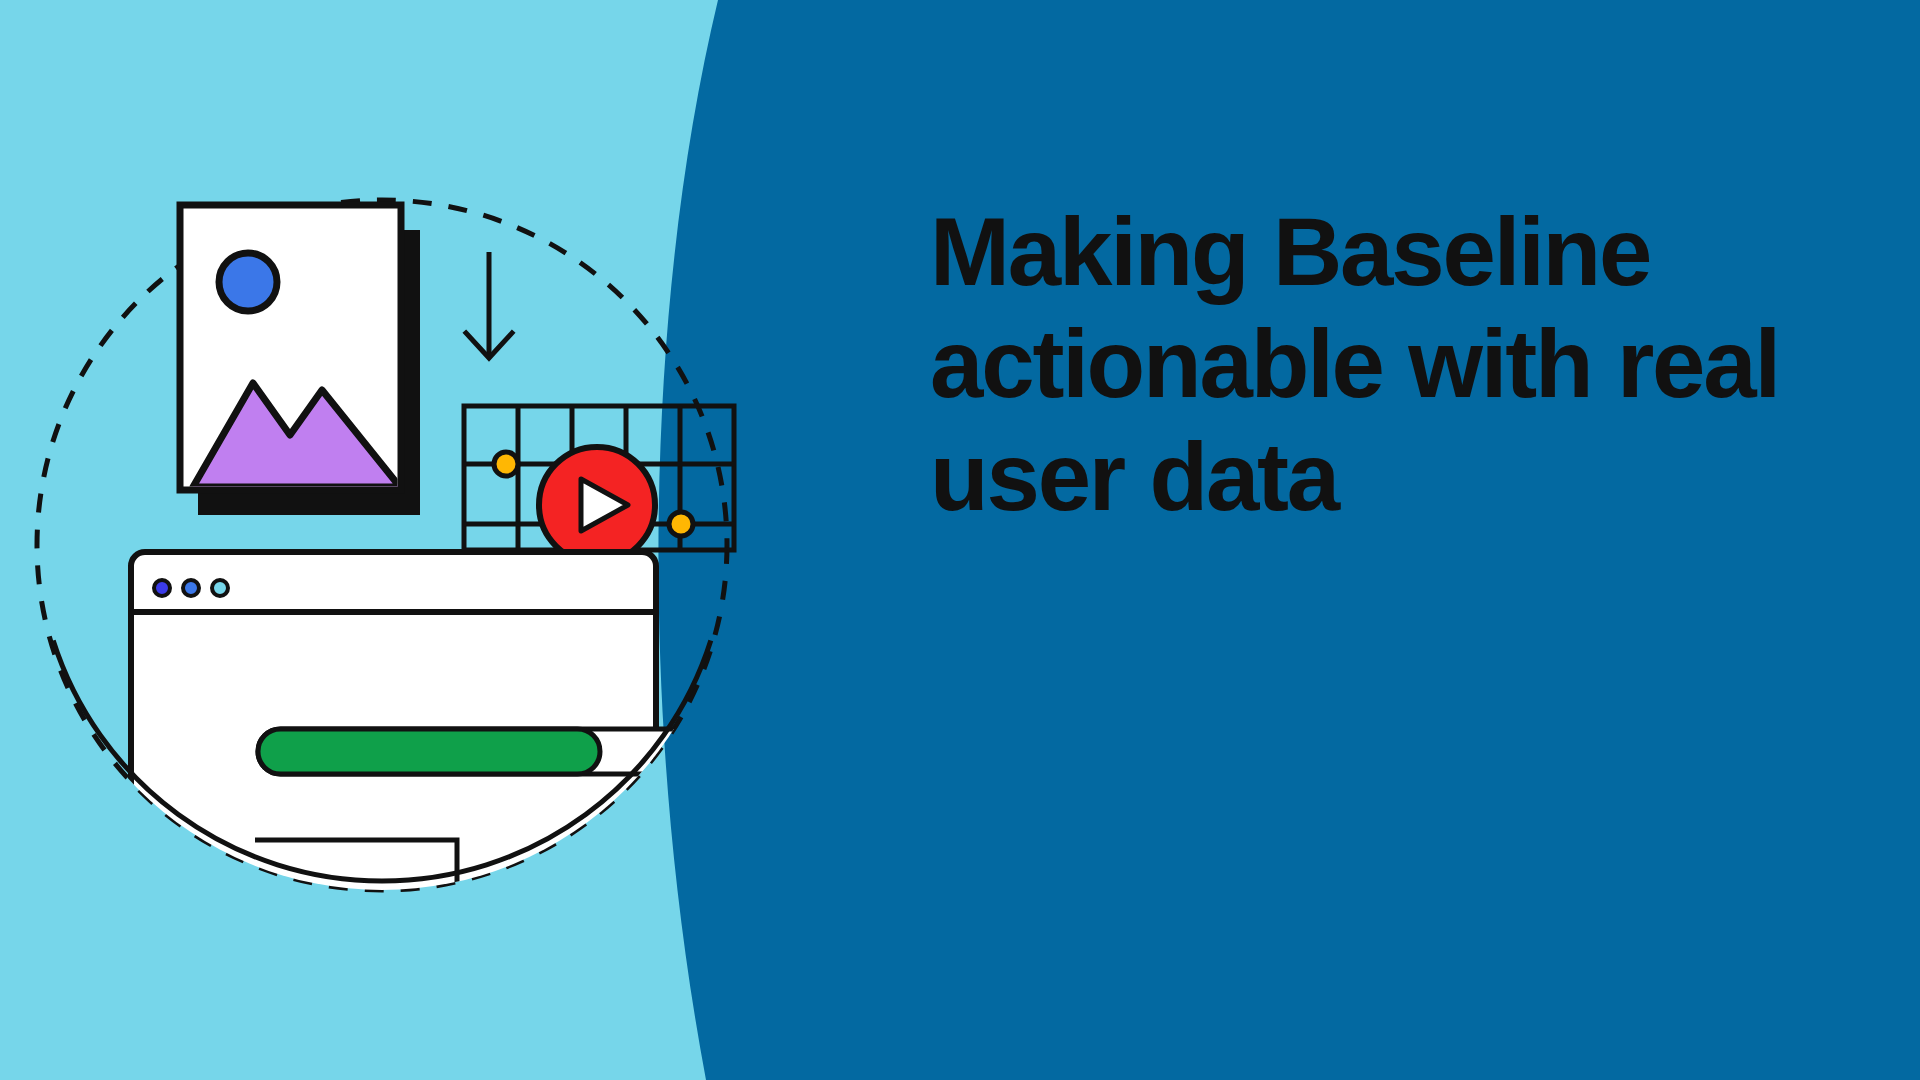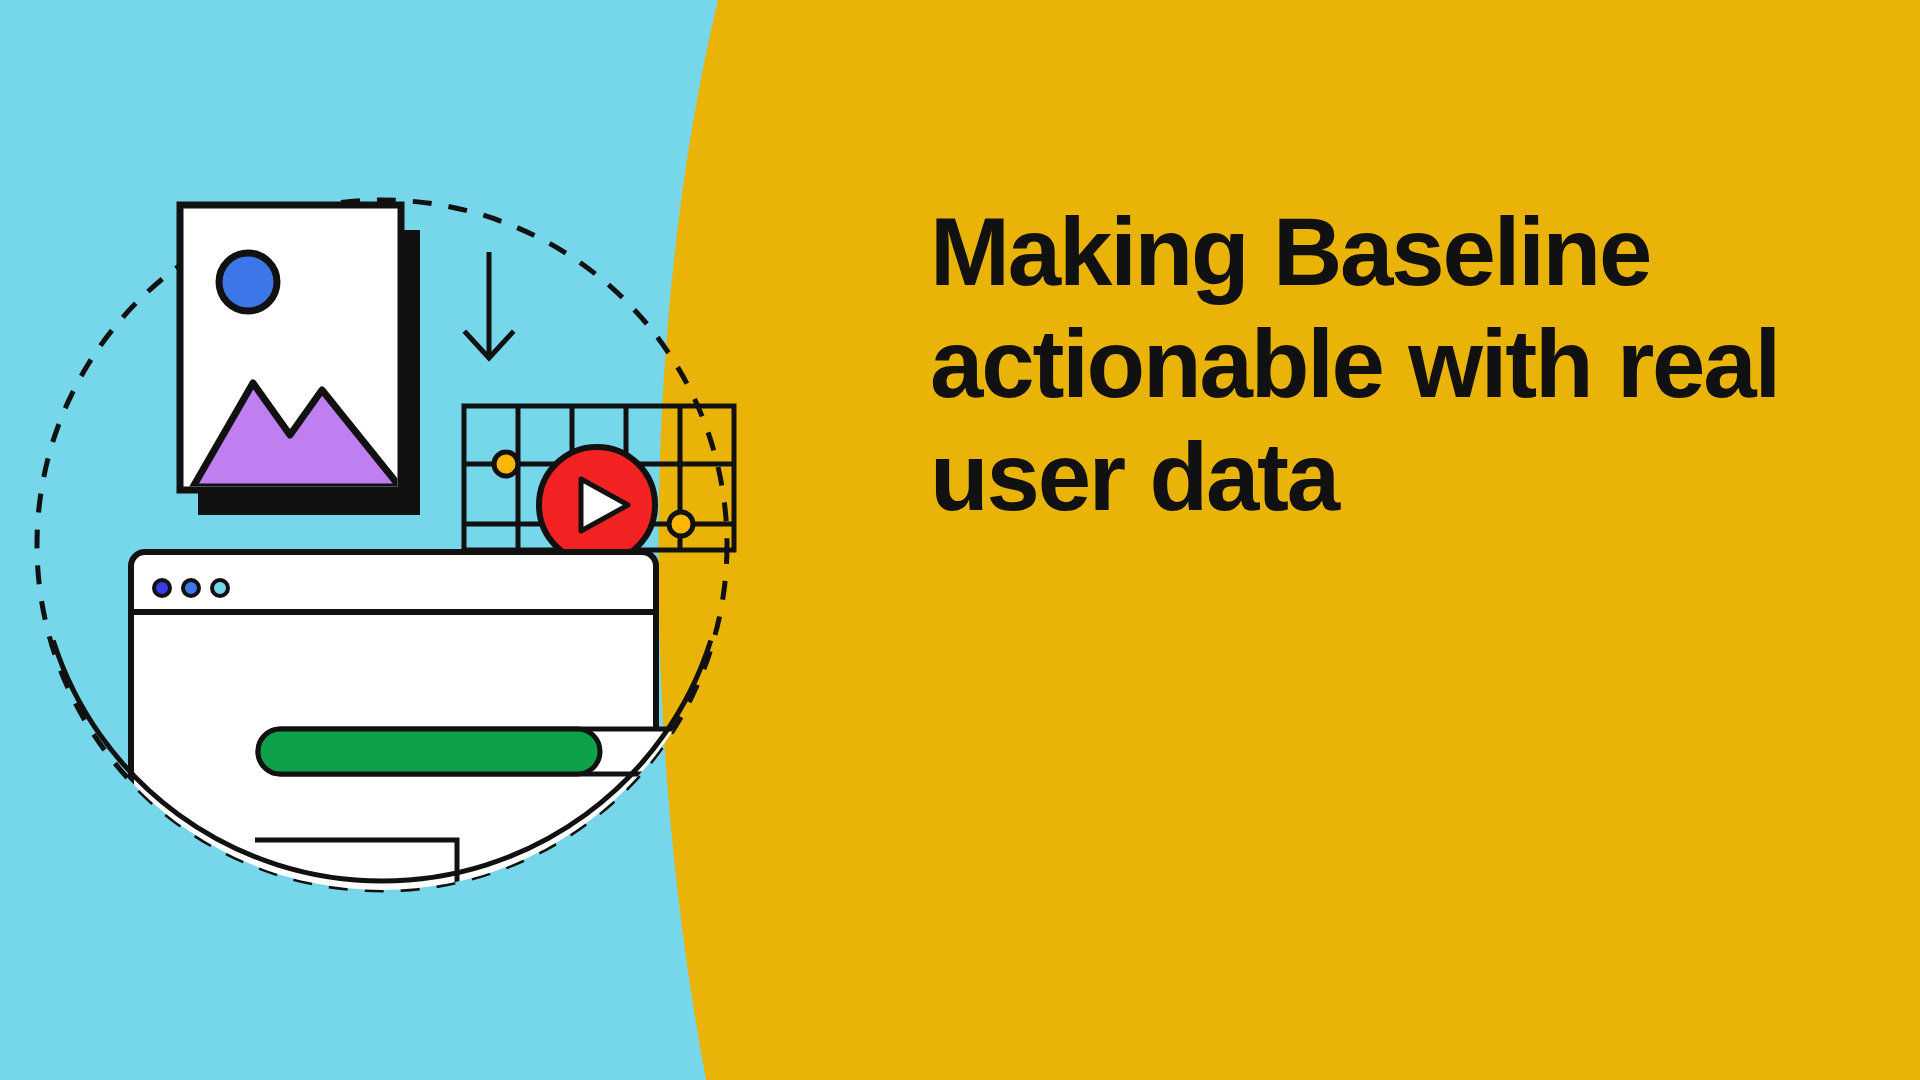--- a/index.html
+++ b/index.html
@@ -10,21 +10,21 @@
     height: 1080px;
     overflow: hidden;
     background: #F6F8F9;
     font-family: "Liberation Sans", sans-serif;
   }
 
   #hero {
     position: relative;
     width: 1920px;
     height: 1080px;
-    background: #eab308;
+    background: #0369a1;
   }
 
   
   #art-stage {
     position: absolute;
     left: 0;
     top: 0;
     width: 900px;
     height: 1080px;
   }

